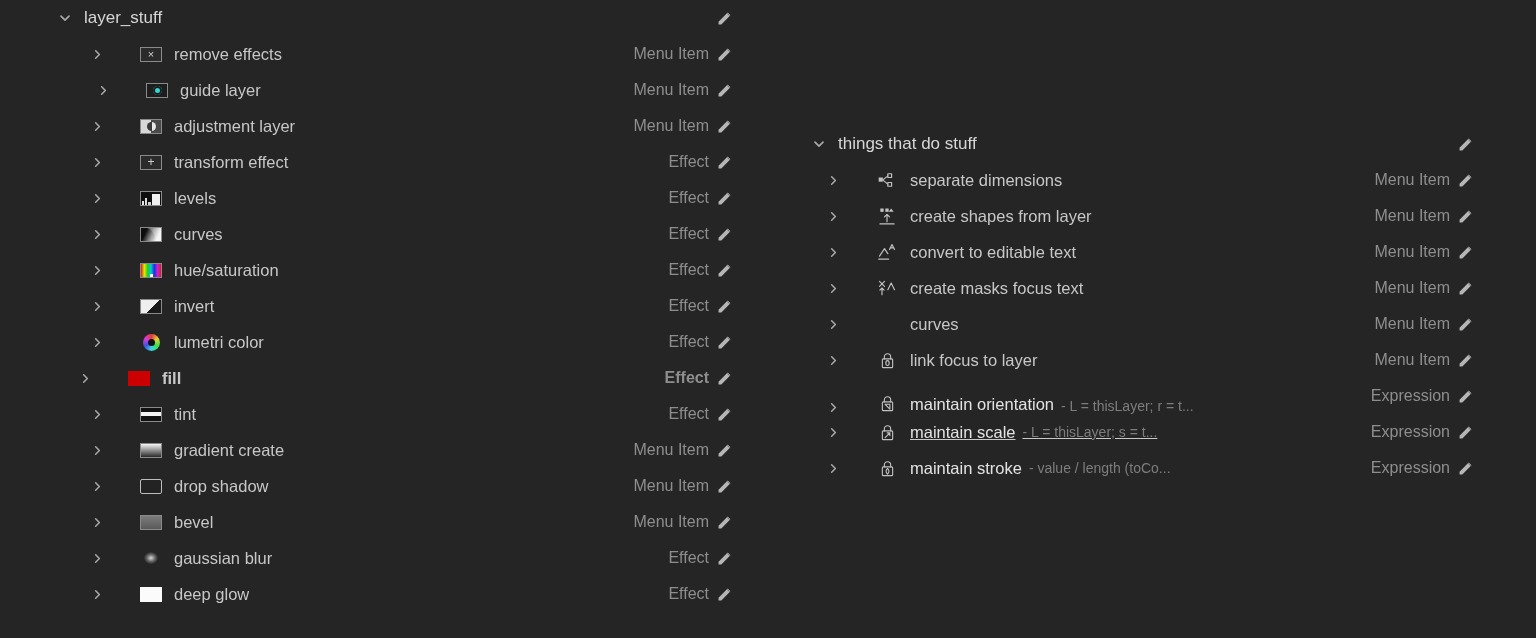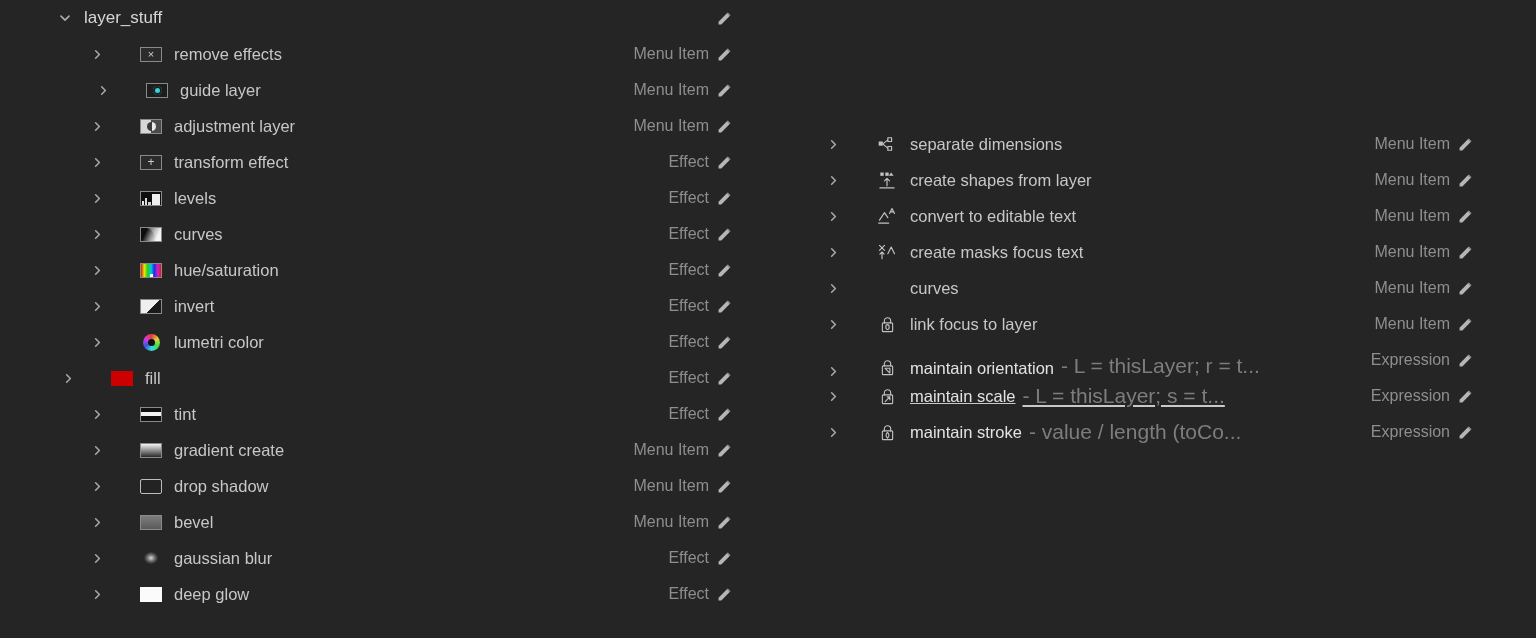--- a/index.html
+++ b/index.html
@@ -61,21 +61,21 @@
   }
 
   .label {
     font-size: 16.5px;
     color: #c7c7c7;
     white-space: nowrap;
   }
   .label.strong { color: #e2e2e2; }
 
   .expr {
-    font-size: 21px;
+    font-size: 14px;
     color: #7d7d7d;
     margin-left: 7px;
     white-space: nowrap;
   }
 
   .rowend {
     position: absolute;
     right: 0;
     top: 0;
     height: 36px;
@@ -379,21 +379,21 @@
           <div class="rowend" style="right:10px;">
             <span class="kind">Effect</span>
             <span class="pencil">
               <svg width="19" height="19" viewBox="0 0 24 24">
                 <path d="M4.5 19.5 L4.5 16 L16 4.5 L19.5 8 L8 19.5 Z" fill="#b6b6b6"></path>
                 <path d="M15.2 5.3 L18.7 8.8" stroke="#6e6e6e" stroke-width="1.1" fill="none"></path>
               </svg>
             </span>
           </div>
         </div>
-        <div class="row" style="padding-left: 57px;">
+        <div class="row" style="padding-left: 74px; font-weight: bold;">
           <div class="twisty">
             <svg width="13" height="13" viewBox="0 0 14 14">
               <path d="M5 3 L9 7 L5 11" fill="none" stroke="#a8a8a8" stroke-width="1.7" stroke-linecap="round" stroke-linejoin="round"></path>
             </svg>
           </div>
           <div class="indent"></div>
           <div class="iconcell">
             <div class="thumb t-fill"></div>
           </div>
           <span class="label">fill</span>
@@ -533,20 +533,36 @@
                 <path d="M15.2 5.3 L18.7 8.8" stroke="#6e6e6e" stroke-width="1.1" fill="none"></path>
               </svg>
             </span>
           </div>
         </div>
       </div>
   </div>
 
   <div class="panel panel-right" style="padding-top:126px;">
 
+    <div class="row grouprow" style="padding-left:18px;">
+      <div class="twisty" style="position:absolute;left:18px;">
+        <svg width="14" height="14" viewBox="0 0 14 14">
+            <path d="M3 5.2 L7 9.2 L11 5.2" fill="none" stroke="#a8a8a8" stroke-width="1.7" stroke-linecap="round" stroke-linejoin="round"></path>
+          </svg>
+      </div>
+      <span class="label" style="margin-left:30px;">things that do stuff</span>
+      <div class="rowend" style="right:24px;">
+        <div class="pencil">
+          <svg width="19" height="19" viewBox="0 0 24 24">
+              <path d="M4.5 19.5 L4.5 16 L16 4.5 L19.5 8 L8 19.5 Z" fill="#b6b6b6"></path>
+              <path d="M15.2 5.3 L18.7 8.8" stroke="#6e6e6e" stroke-width="1.1" fill="none"></path>
+            </svg>
+        </div>
+      </div>
+    </div>
 
     <div id="right-list">
         <div class="row" style="padding-left: 32px;">
           <div class="twisty">
             <svg width="13" height="13" viewBox="0 0 14 14">
               <path d="M5 3 L9 7 L5 11" fill="none" stroke="#a8a8a8" stroke-width="1.7" stroke-linecap="round" stroke-linejoin="round"></path>
             </svg>
           </div>
           <div class="indent"></div>
           <div class="iconcell">

